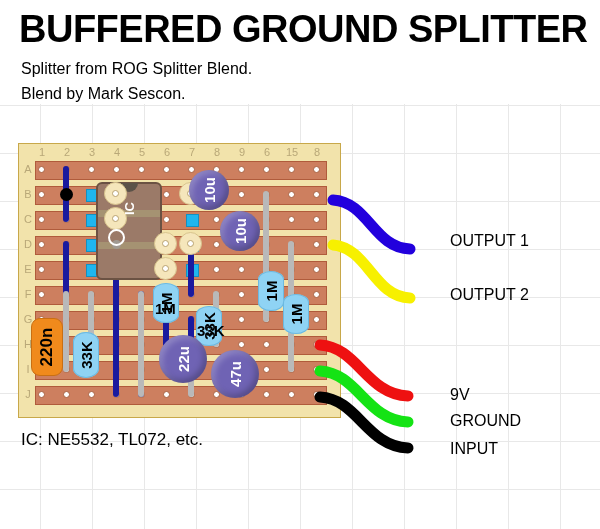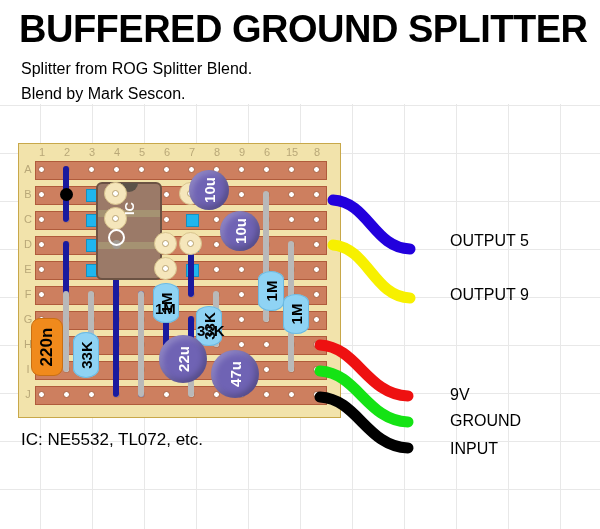--- a/index.html
+++ b/index.html
@@ -331,18 +331,18 @@
 
 <svg id="wires">
   <path fill="none" stroke-linecap="round" stroke-width="11" d="M 333 200 C 368 202 374 248 410 249" stroke="#2200dd"></path>
   <path fill="none" stroke-linecap="round" stroke-width="11" d="M 333 245 C 368 248 374 297 410 298" stroke="#f7f000"></path>
   <path fill="none" stroke-linecap="round" stroke-width="11" d="M 320 345 C 358 347 366 394 408 396" stroke="#ee1111"></path>
   <path fill="none" stroke-linecap="round" stroke-width="11" d="M 320 371 C 358 373 366 420 408 422" stroke="#14e314"></path>
   <path fill="none" stroke-linecap="round" stroke-width="11" d="M 320 397 C 358 399 366 446 408 448" stroke="#000000"></path>
 </svg>
 
 <div id="wirelabels">
-    <div class="wirelabel" style="left: 450px; top: 232px;">OUTPUT 5</div>
-    <div class="wirelabel" style="left: 450px; top: 286px;">OUTPUT 9</div>
+    <div class="wirelabel" style="left: 450px; top: 232px;">OUTPUT 1</div>
+    <div class="wirelabel" style="left: 450px; top: 286px;">OUTPUT 2</div>
     <div class="wirelabel" style="left: 450px; top: 386px;">9V</div>
     <div class="wirelabel" style="left: 450px; top: 412px;">GROUND</div>
     <div class="wirelabel" style="left: 450px; top: 440px;">INPUT</div>
   </div>
 
 </body></html>

